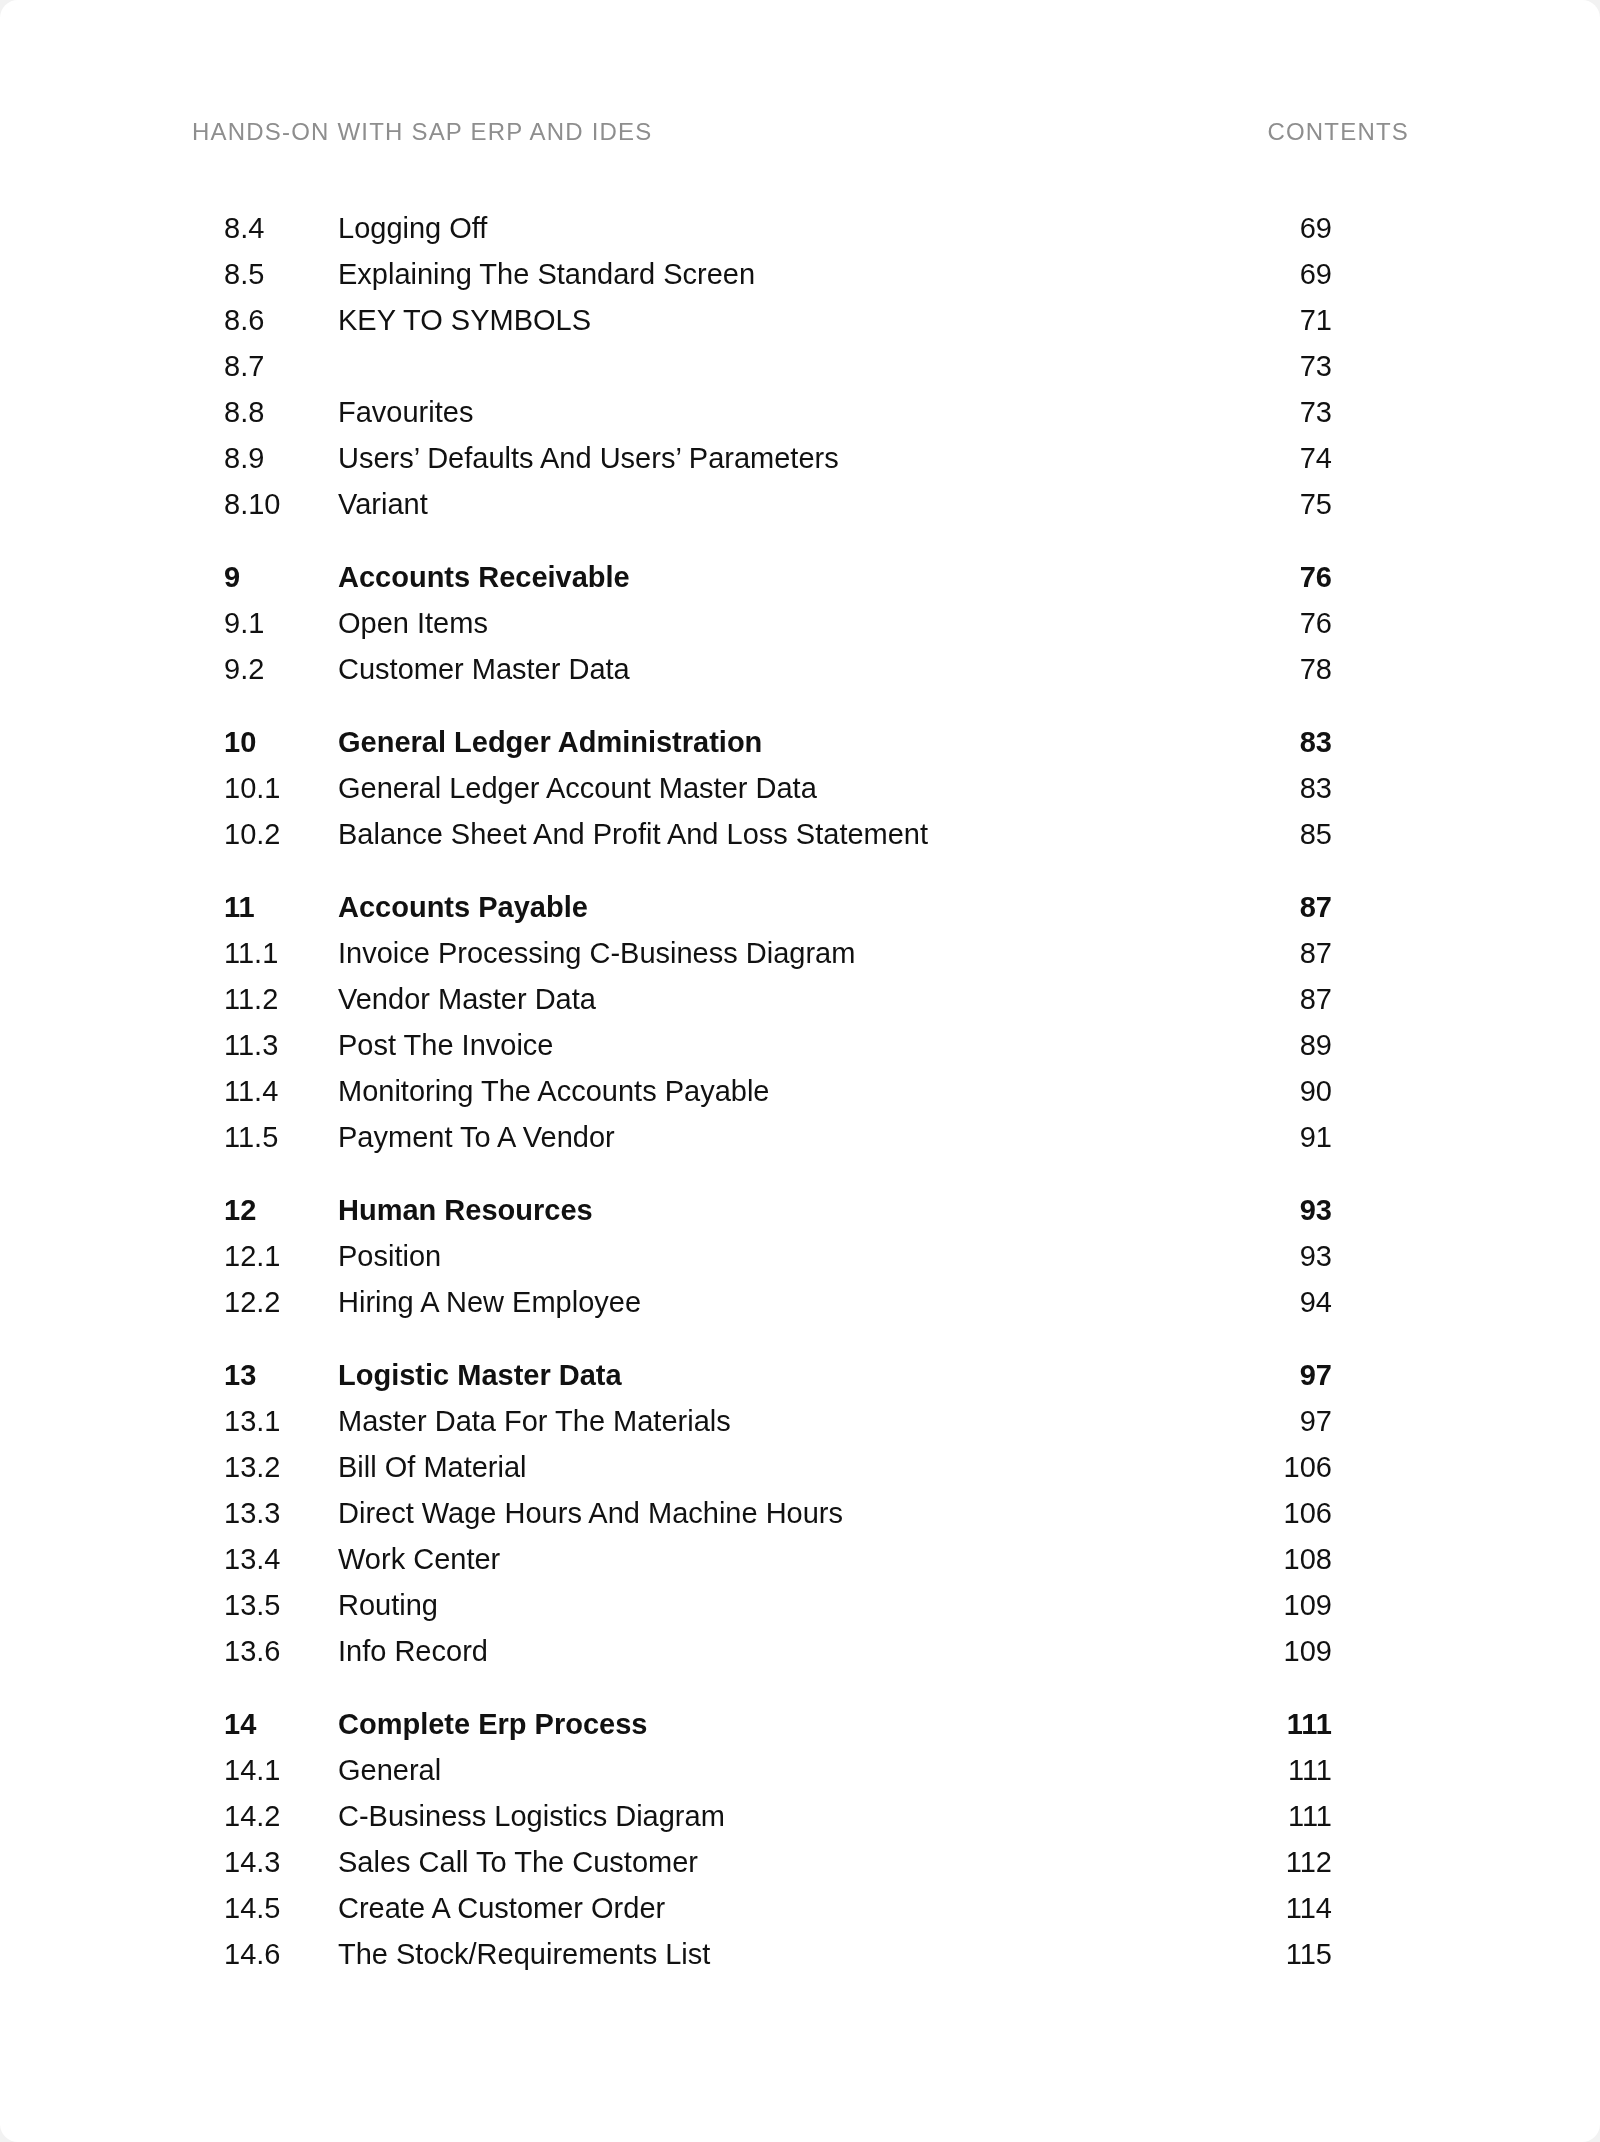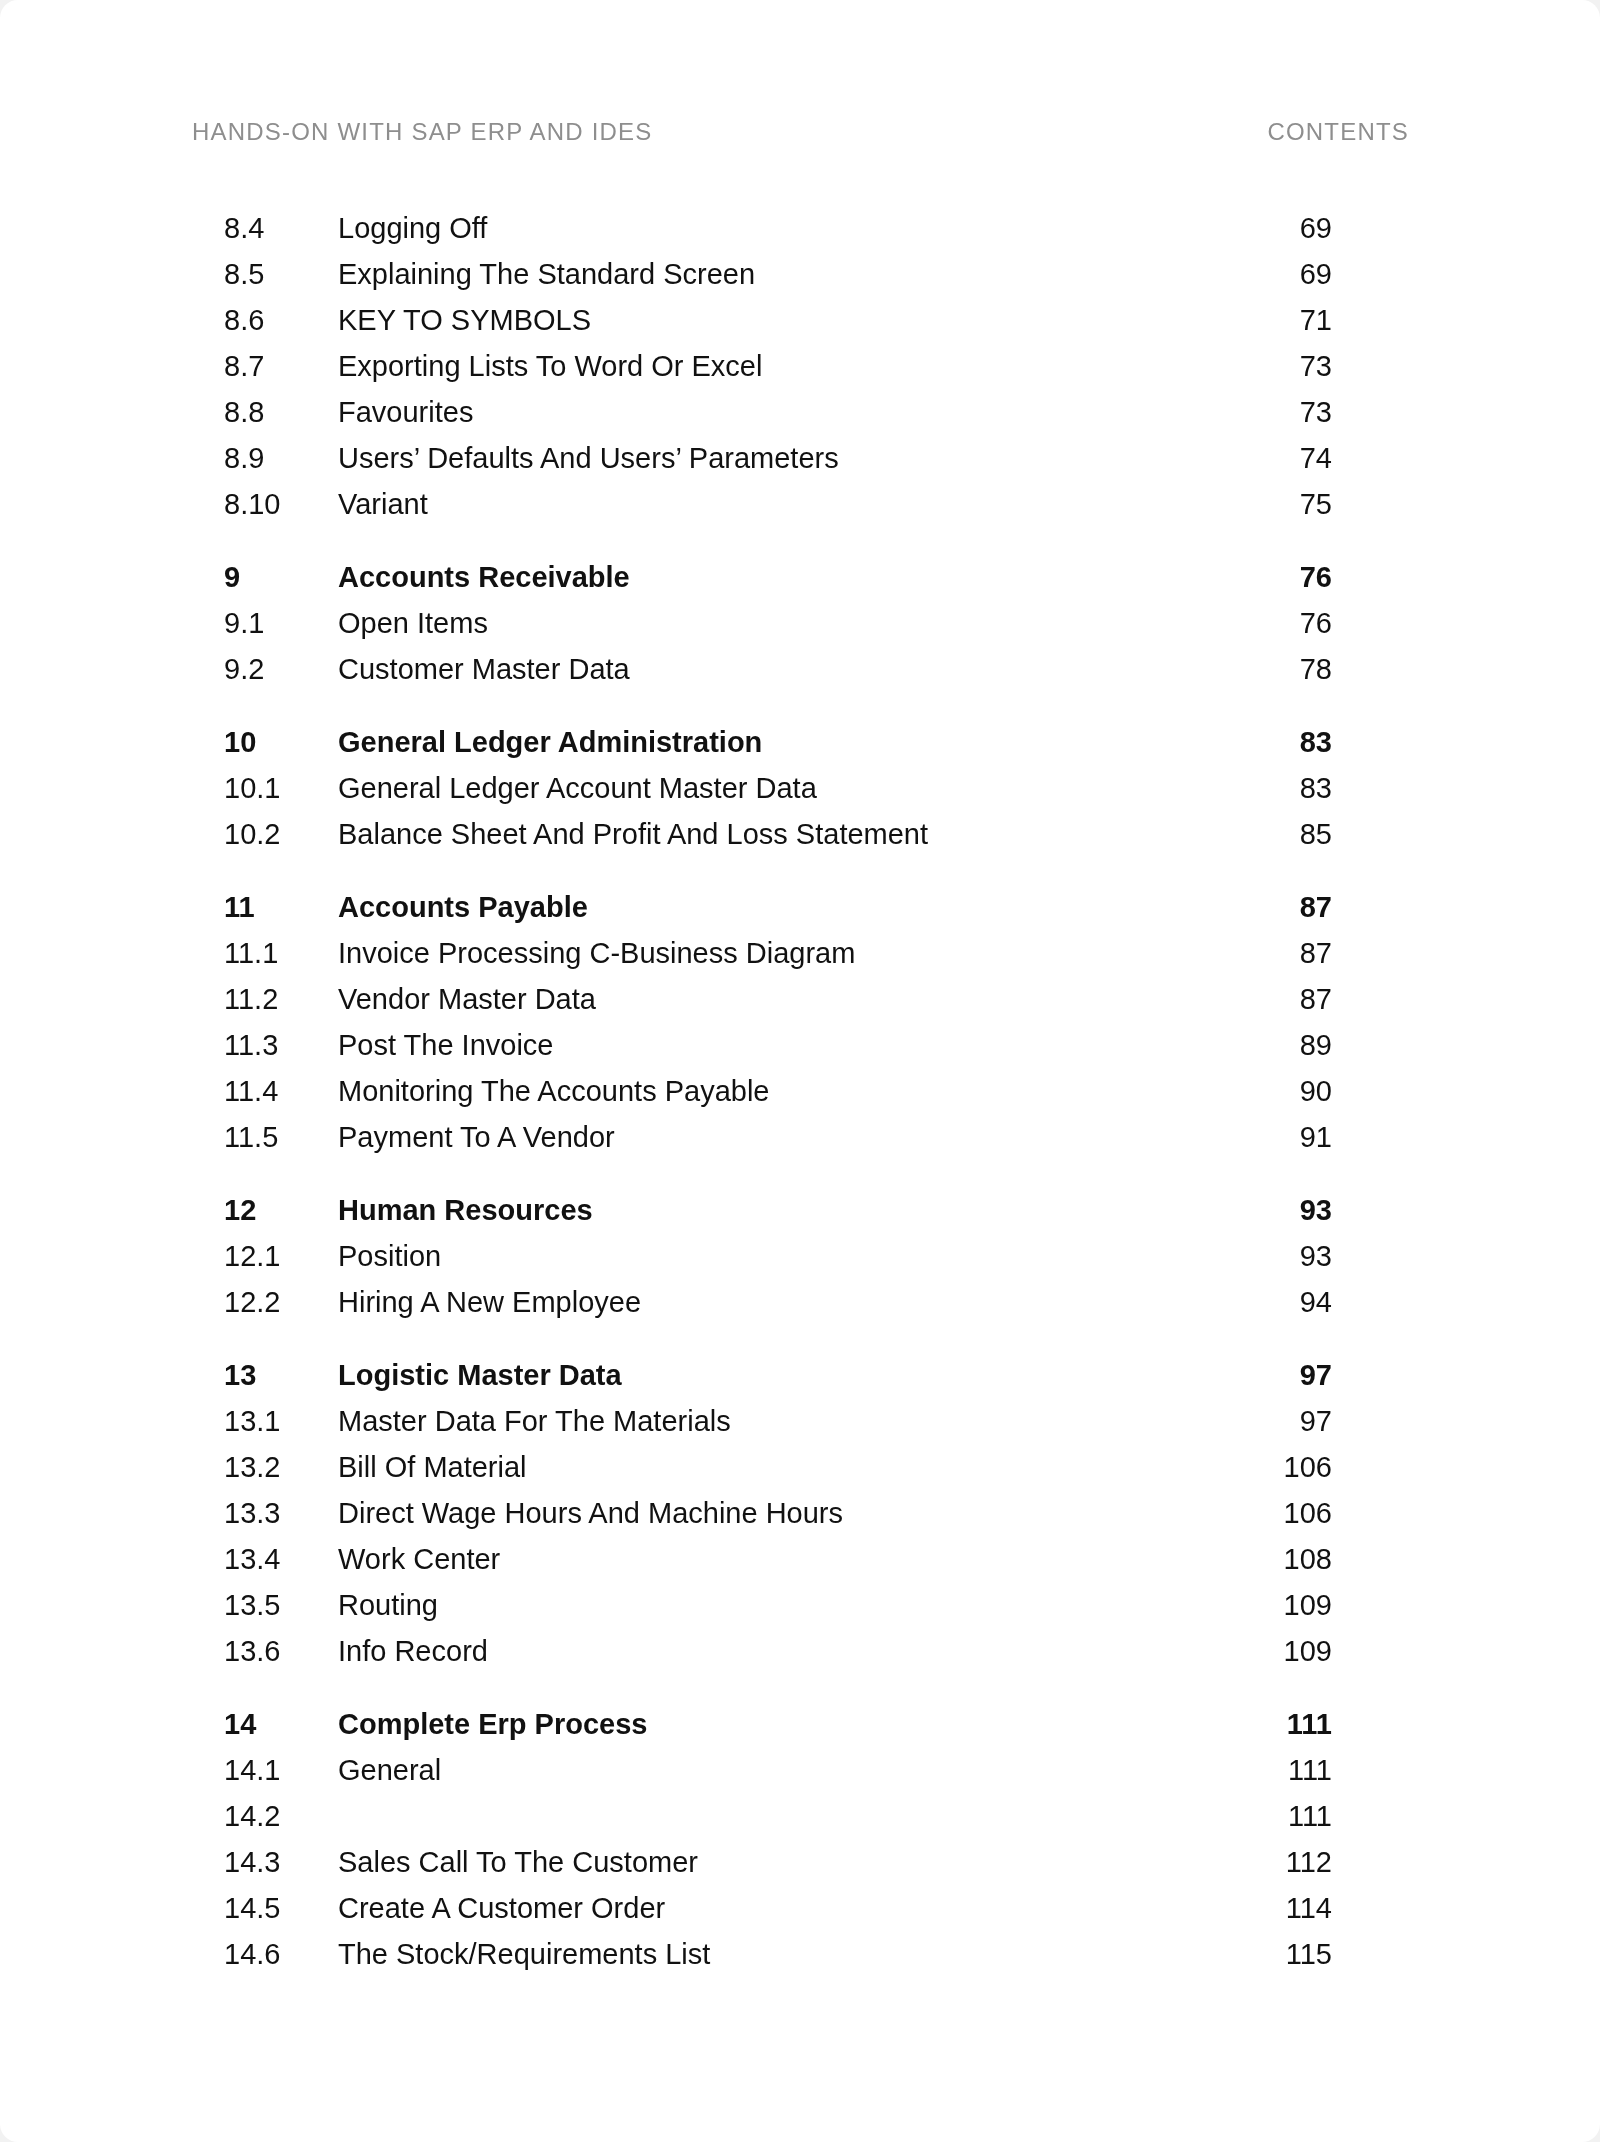--- a/index.html
+++ b/index.html
@@ -58,21 +58,20 @@
           <span class="title">Explaining The Standard Screen</span>
           <span class="page-no">69</span>
         </div>
         <div class="row">
           <span class="num">8.6</span>
           <span class="title">KEY TO SYMBOLS</span>
           <span class="page-no">71</span>
         </div>
         <div class="row">
           <span class="num">8.7</span>
-          <span class="title">Exporting Lists To Word Or Excel</span>
           <span class="page-no">73</span>
         </div>
         <div class="row">
           <span class="num">8.8</span>
           <span class="title">Favourites</span>
           <span class="page-no">73</span>
         </div>
         <div class="row">
           <span class="num">8.9</span>
           <span class="title">Users’ Defaults And Users’ Parameters</span>
@@ -210,20 +209,21 @@
           <span class="title">Complete Erp Process</span>
           <span class="page-no">111</span>
         </div>
         <div class="row">
           <span class="num">14.1</span>
           <span class="title">General</span>
           <span class="page-no">111</span>
         </div>
         <div class="row">
           <span class="num">14.2</span>
+          <span class="title">C-Business Logistics Diagram</span>
           <span class="page-no">111</span>
         </div>
         <div class="row">
           <span class="num">14.3</span>
           <span class="title">Sales Call To The Customer</span>
           <span class="page-no">112</span>
         </div>
         <div class="row">
           <span class="num">14.5</span>
           <span class="title">Create A Customer Order</span>

